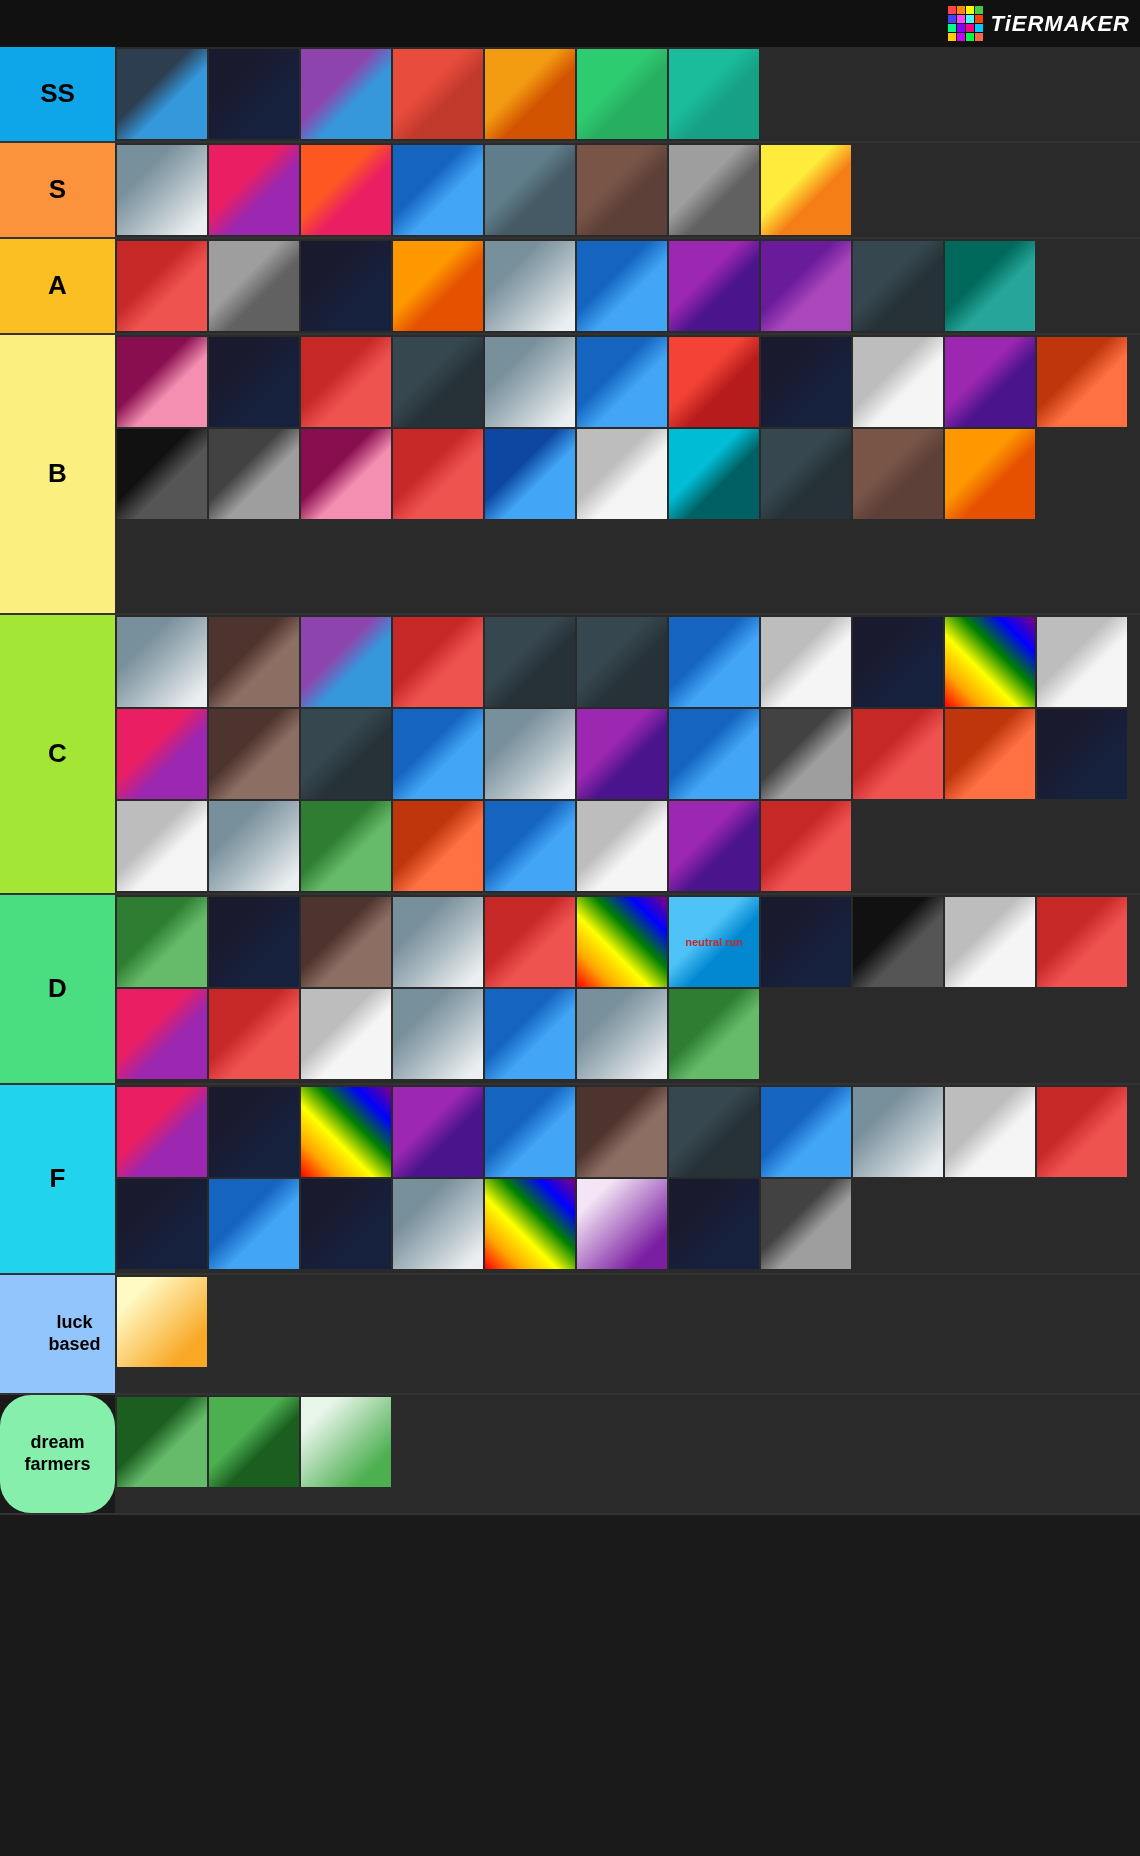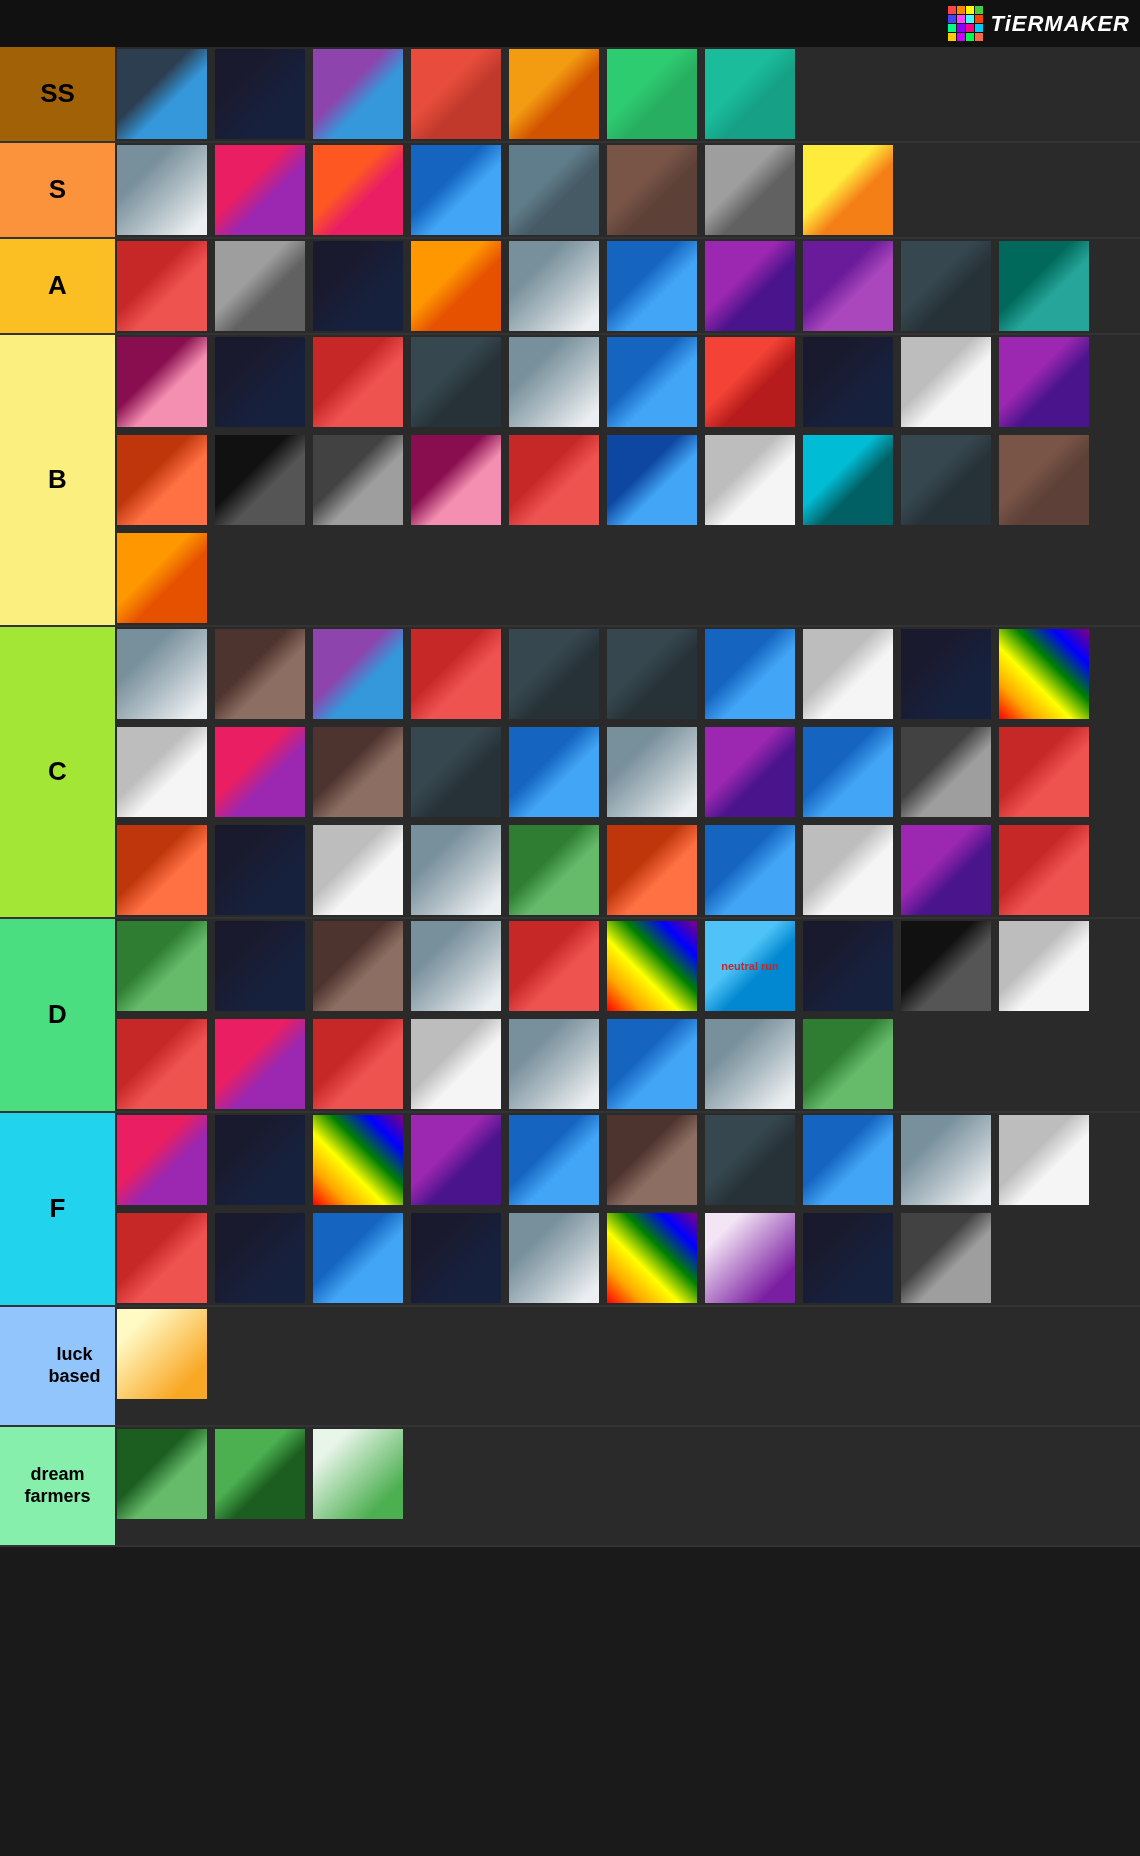--- a/index.html
+++ b/index.html
@@ -29,21 +29,21 @@
       flex-shrink: 0;
       padding: 4px;
       line-height: 1.2;
     }
     .tier-content {
       display: flex;
       flex-wrap: wrap;
       flex: 1;
       background: #2a2a2a;
       padding: 2px;
-      gap: 8px;
+      gap: 2px;
       align-content: flex-start;
     }
     
     .char-box {
       width: 90px;
       height: 90px;
       display: flex;
       align-items: center;
       justify-content: center;
       font-size: 9px;
@@ -81,21 +81,21 @@
     .logo-text {
       font-size: 22px;
       font-weight: bold;
       color: white;
       font-style: italic;
       letter-spacing: 1px;
     }
 
     
     .god-z { background-color: #f0f0d0; }
-    .ss { background-color: #a16207; }
+    .ss { background-color: #0ea5e9; }
     .s { background-color: #fb923c; }
     .a { background-color: #fbbf24; }
     .b { background-color: #faef7f; }
     .c { background-color: #a3e635; }
     .d { background-color: #4ade80; }
     .f { background-color: #22d3ee; }
     .luck { background-color: #93c5fd; }
     .dream { background-color: #86efac; }
 
     
@@ -336,21 +336,21 @@
   </div>
 
   <div class="tier-row" style="min-height:120px;">
     <div class="tier-label luck" style="font-size:18px;padding-left:38px;">luck based</div>
     <div class="tier-content">
       <div class="char-box c36"></div>
     </div>
   </div>
 
   <div class="tier-row" style="min-height:120px;">
-    <div class="tier-label dream" style="font-size:18px;">dream farmers</div>
+    <div class="tier-label dream" style="font-size:18px;border-radius:31px;">dream farmers</div>
     <div class="tier-content">
       <div class="char-box c31"></div>
       <div class="char-box c18"></div>
       <div class="char-box c35"></div>
     </div>
   </div>
 
 </div>
 
 </body></html>

